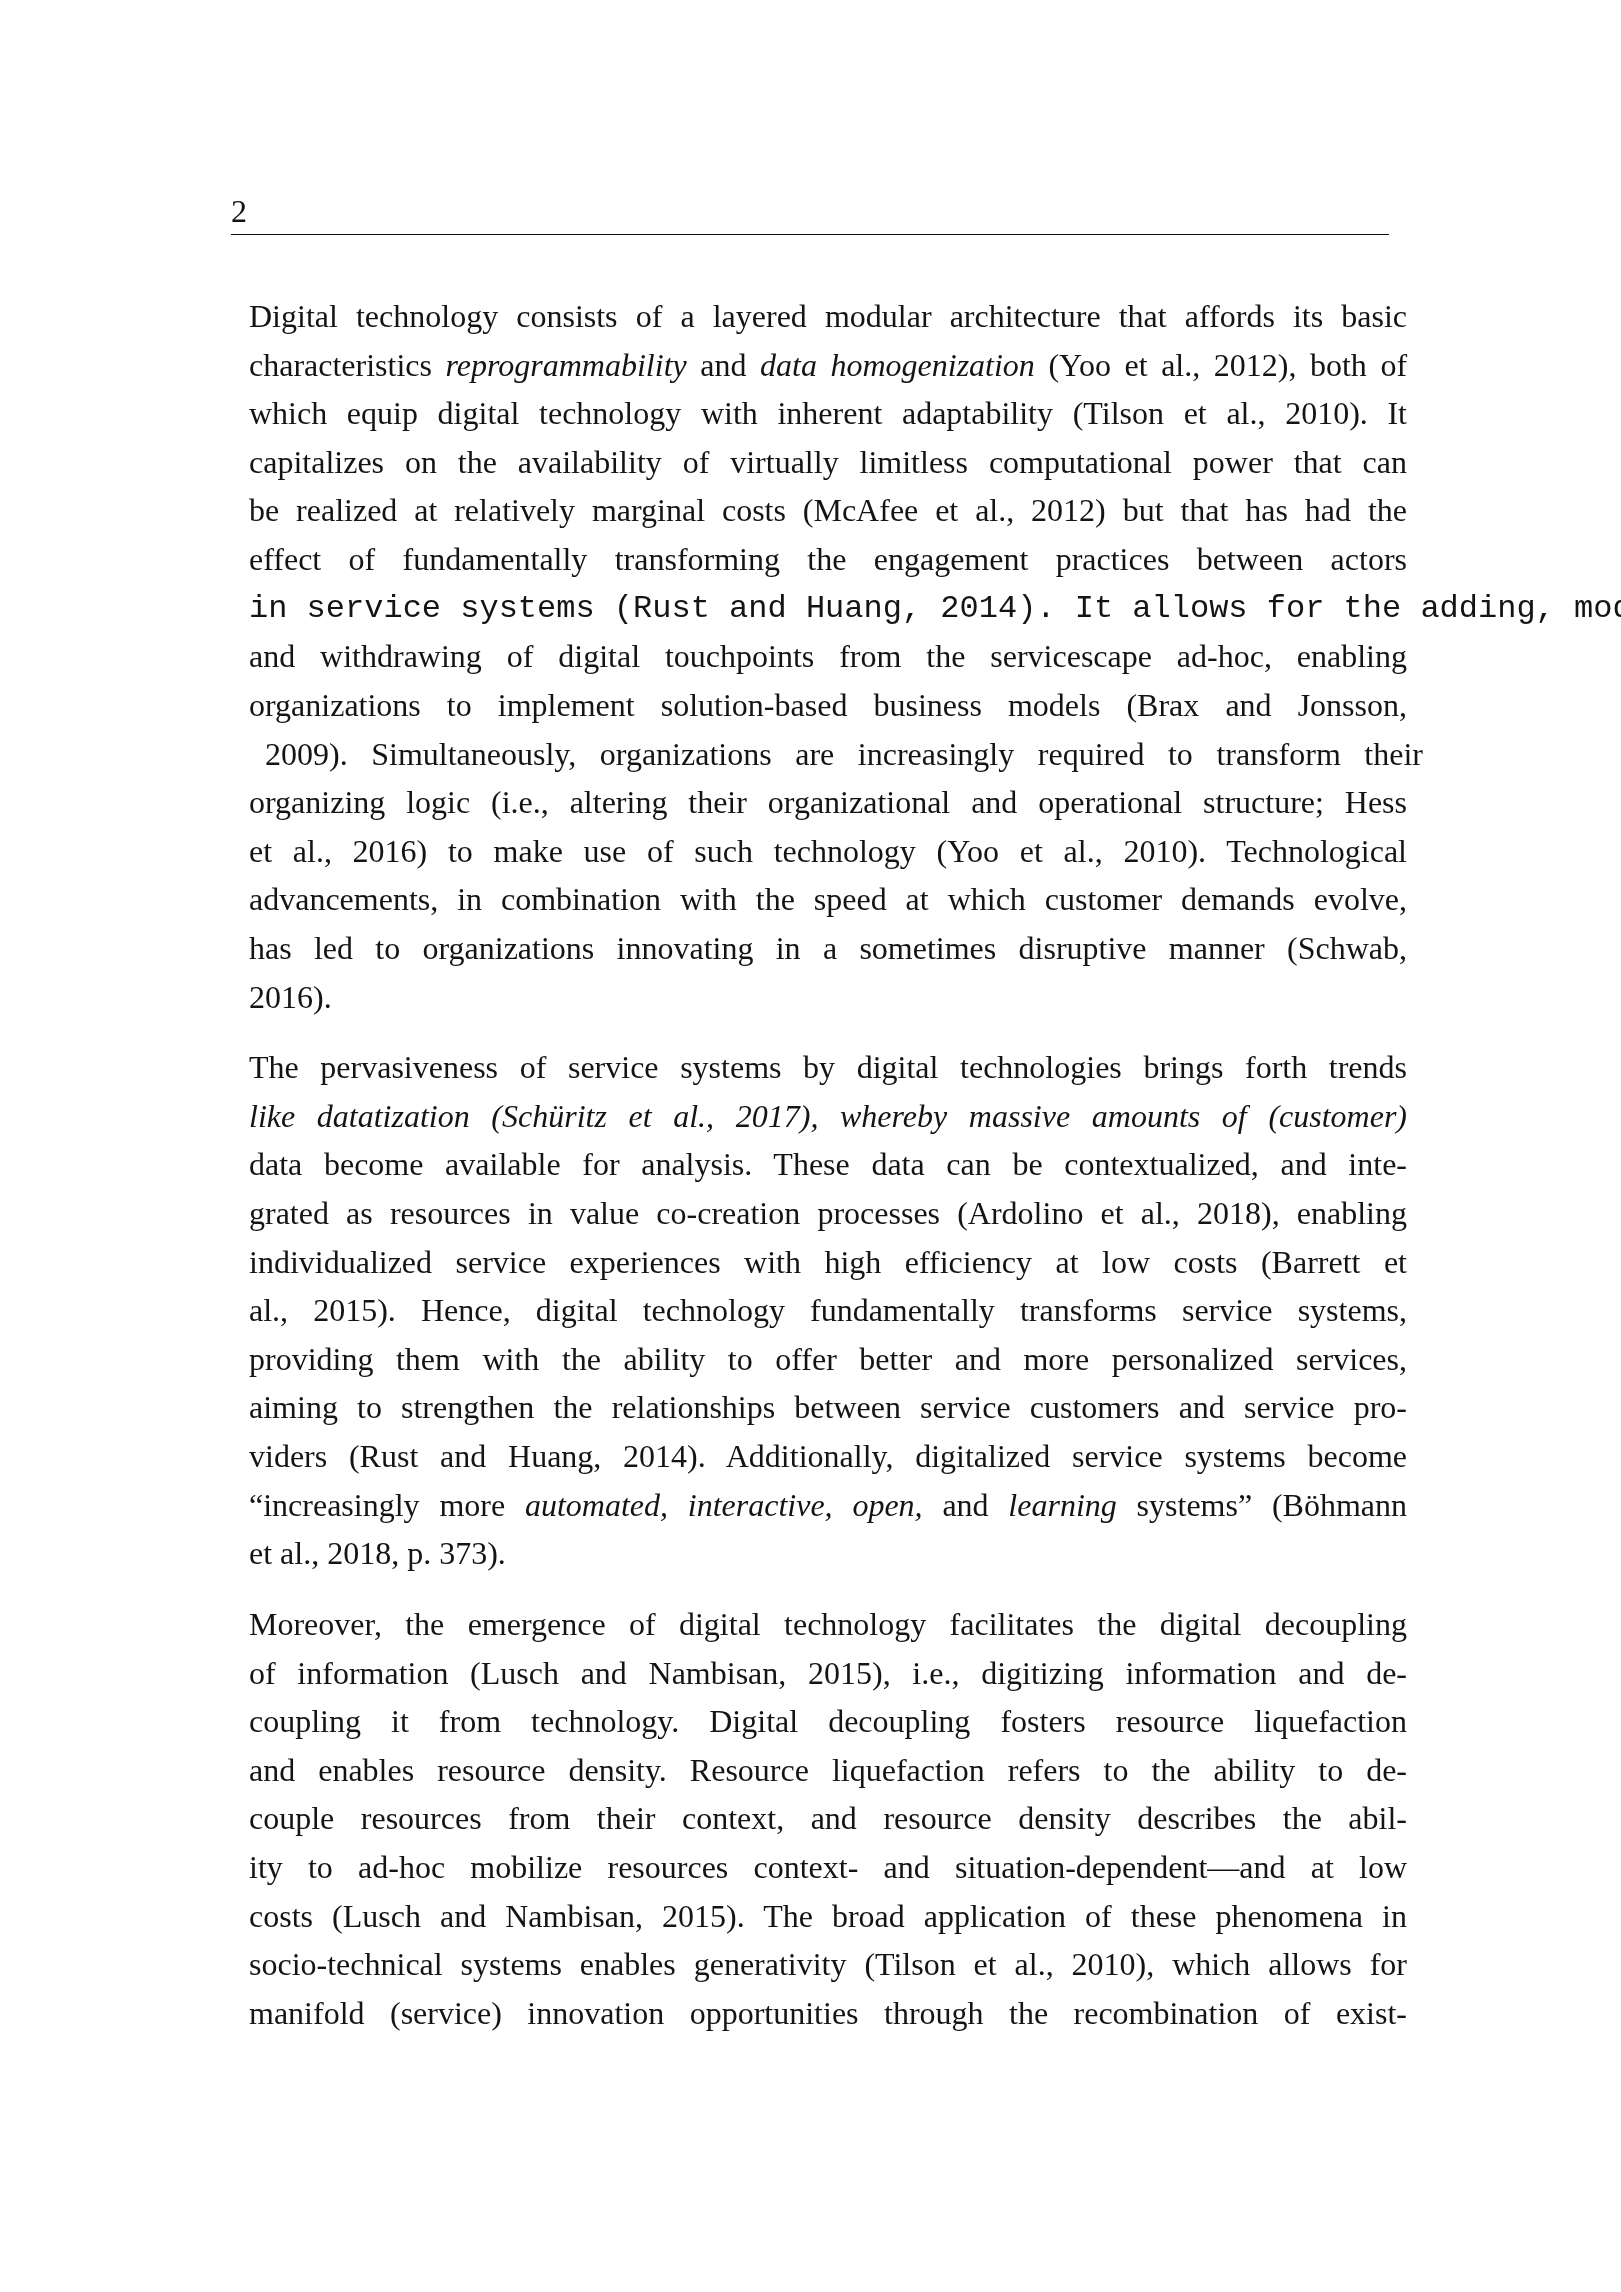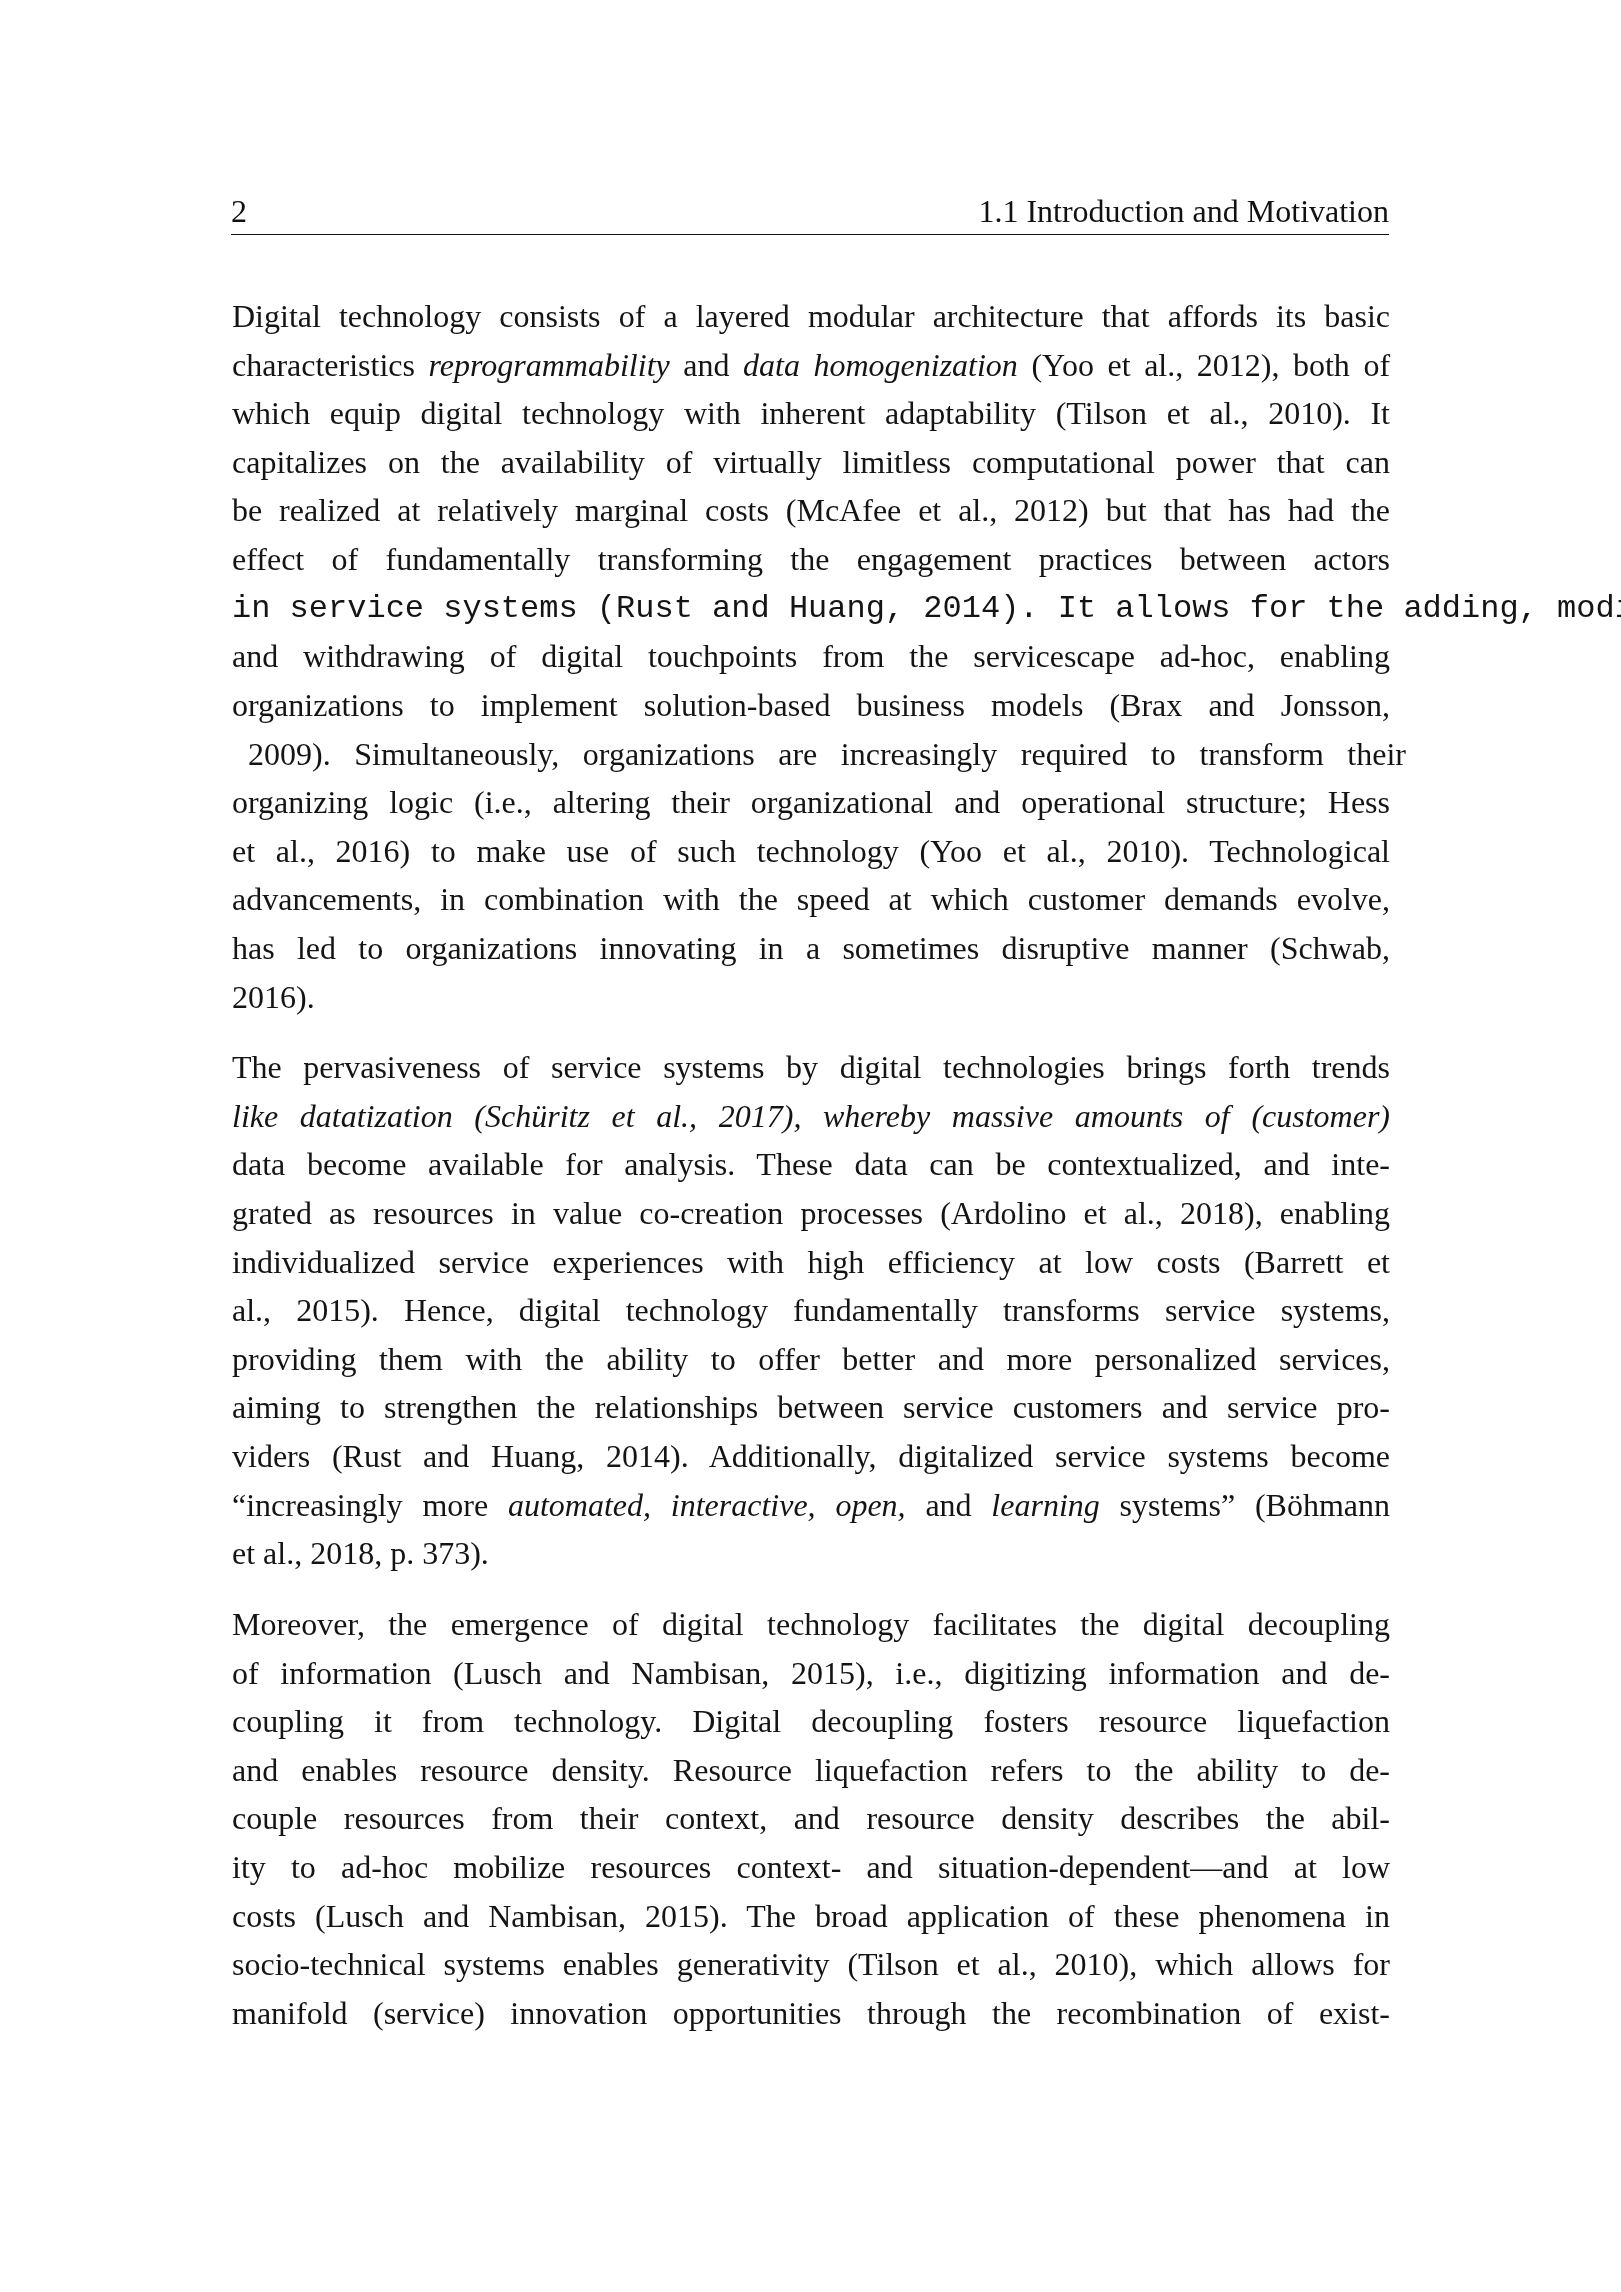--- a/index.html
+++ b/index.html
@@ -10,34 +10,33 @@
     font-family: "Liberation Serif", serif; font-size: 32px; color: #111;
   }
   .running-head .pnum { position: absolute; left: 0; top: 0; line-height: 39px; }
   .running-head .stitle { position: absolute; right: 0; top: 0; line-height: 39px; white-space: nowrap; }
   .head-rule { position: absolute; left: 231px; top: 234px; width: 1158px; height: 0; border-top: 1.5px solid #111; }
   .body-text {
     position: absolute; left: 231px; top: 0; width: 1158px;
     font-family: "Liberation Serif", serif; font-size: 32px; color: #141414;
   }
   .line {
-    position: absolute; left: 1px; width: 1158px; height: 39px;
+    position: absolute; left: 18px; width: 1158px; height: 39px;
     white-space: nowrap; text-align: justify; text-align-last: justify;
     line-height: 39px;
   }
   .line.last { text-align-last: left; }
   .line em { font-style: italic; }
 </style>
 </head>
 <body>
 
 <div class="page">
   <div class="running-head">
     <span class="pnum">2</span>
-    <span class="stitle">1.1 Introduction and Motivation</span>
   </div>
   <div class="head-rule"></div>
 
   <div class="body-text" id="body-text">
       <div>
         <div class="line" style="top: 297px;"><span>Digital technology consists of a layered modular architecture that affords its basic</span></div>
         <div class="line" style="top: 346px;"><span>characteristics </span><em>reprogrammability</em><span> and </span><em>data homogenization</em><span> (Yoo et al., 2012), both of</span></div>
         <div class="line" style="top: 394px;"><span>which equip digital technology with inherent adaptability (Tilson et al., 2010). It</span></div>
         <div class="line" style="top: 443px;"><span>capitalizes on the availability of virtually limitless computational power that can</span></div>
         <div class="line" style="top: 491px;"><span>be realized at relatively marginal costs (McAfee et al., 2012) but that has had the</span></div>

